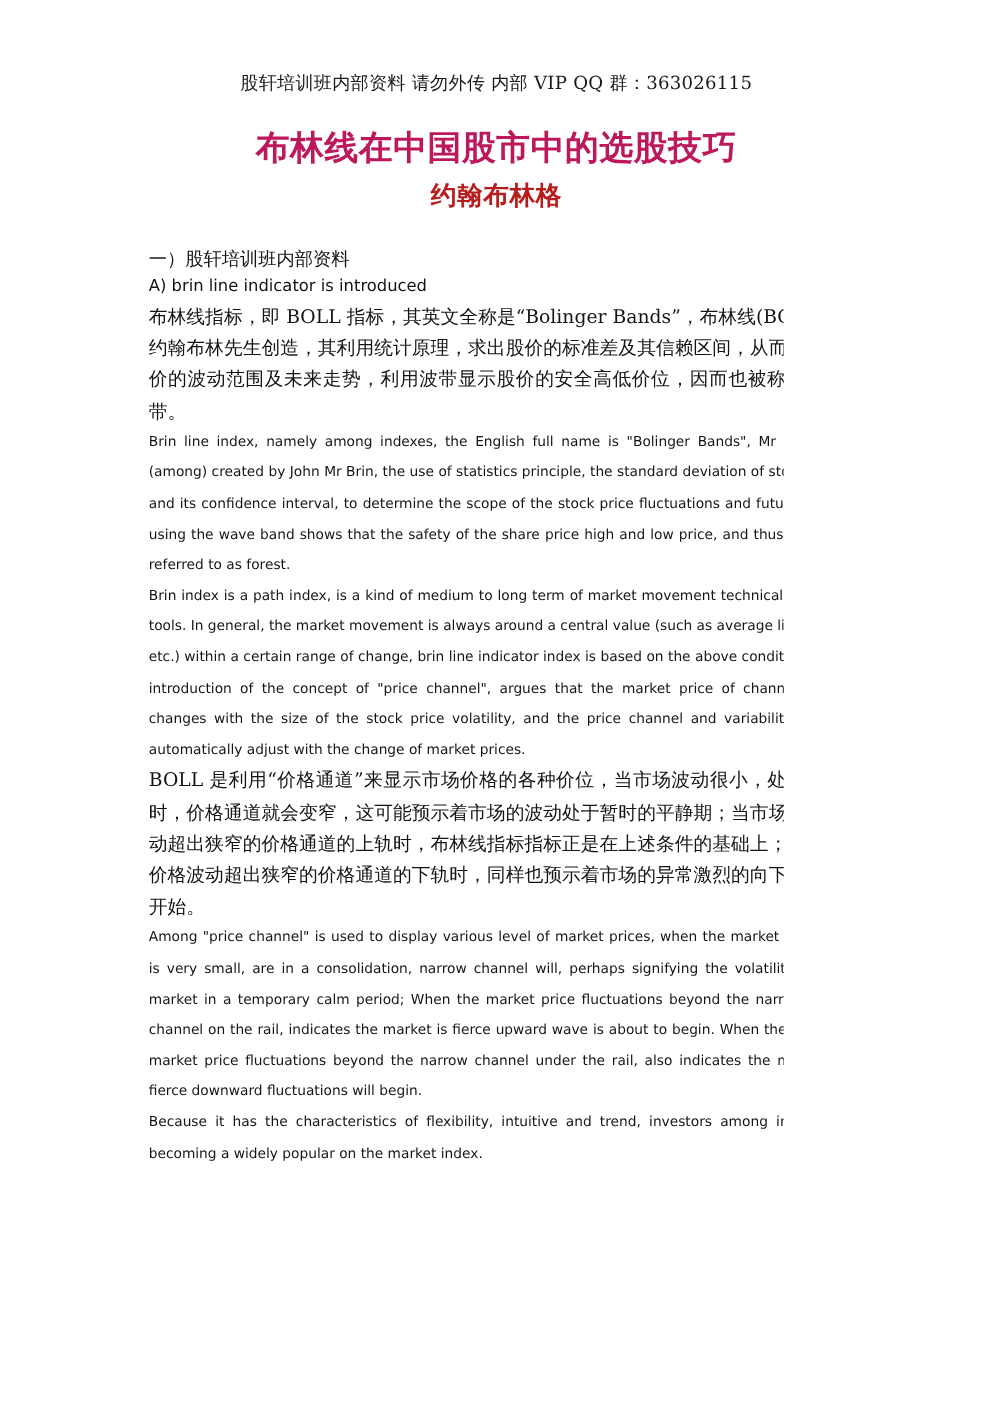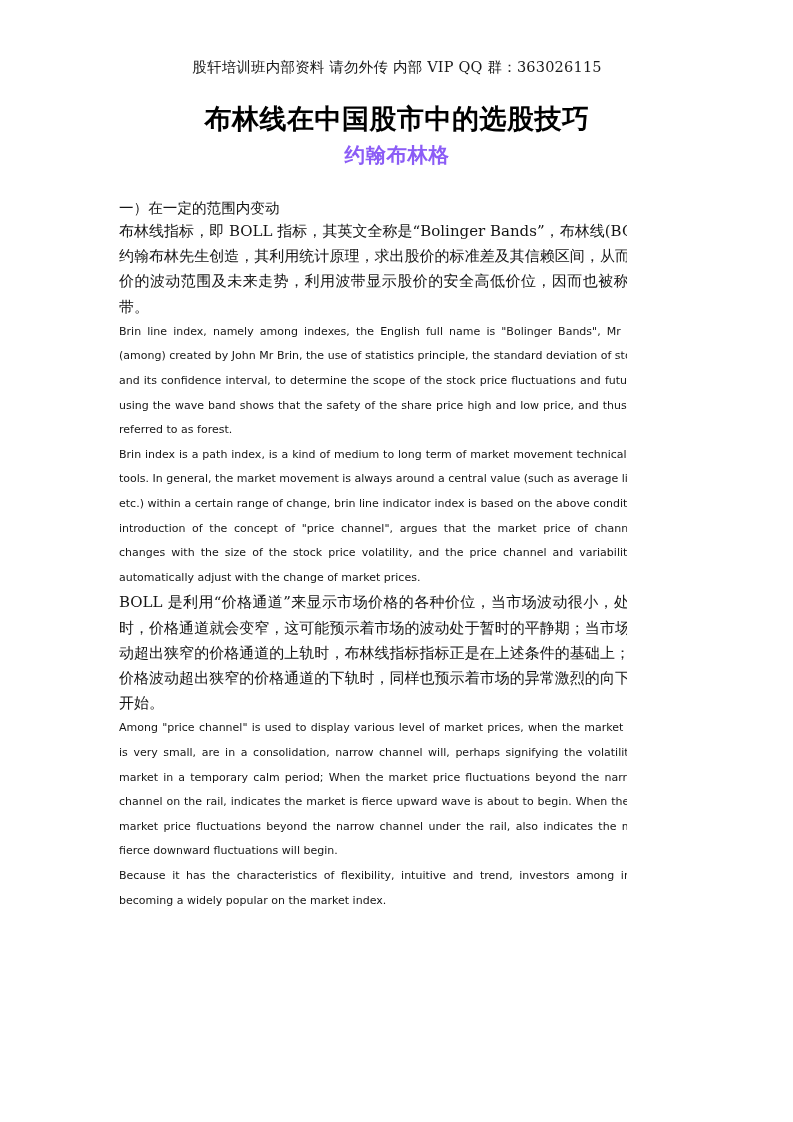--- a/index.html
+++ b/index.html
@@ -32,31 +32,31 @@
     letter-spacing: 0.2px;
     margin: 0 0 22px 0;
   }
 
   
   .doc-title {
     font-family: "DejaVu Serif", "Liberation Serif", serif;
     font-size: 27px;
     font-weight: bold;
     line-height: 38px;
-    color: #000000;
+    color: #be185d;
     text-align: center;
     letter-spacing: 0.5px;
     margin: 0 0 4px 0;
   }
   .doc-subtitle {
-    font-family: Liberation Mono, monospace;
+    font-family: Liberation Sans, sans-serif;
     font-size: 20.5px;
     font-weight: bold;
     line-height: 30px;
-    color: #8b5cf6;
+    color: #b91c1c;
     text-align: center;
     letter-spacing: 0.5px;
     margin: 0 0 24px 0;
   }
 
   
   .body-block { }
 
   p.cn {
     font-family: "DejaVu Serif", "Liberation Serif", serif;
@@ -90,21 +90,22 @@
 <div class="page">
   <div class="content">
 
     <div class="doc-header">股轩培训班内部资料 请勿外传 内部 VIP QQ 群：363026115</div>
 
     <h1 class="doc-title">布林线在中国股市中的选股技巧</h1>
 
     <h2 class="doc-subtitle">约翰布林格</h2>
 
     <div class="body-block" id="body-block">
-        <p class="cn heading">一）在一定的范围内变动</p>
+        <p class="cn heading">一）股轩培训班内部资料</p>
+        <p class="en heading">A) brin line indicator is introduced</p>
         <p class="cn">布林线指标，即 BOLL 指标，其英文全称是“Bolinger Bands”，布林线(BOLL)由约翰布林先生创造，其利用统计原理，求出股价的标准差及其信赖区间，从而确定股价的波动范围及未来走势，利用波带显示股价的安全高低价位，因而也被称为布林带。</p>
         <p class="en">Brin line index, namely among indexes, the English full name is "Bolinger Bands", Mr Brin line (among) created by John Mr Brin, the use of statistics principle, the standard deviation of stock price and its confidence interval, to determine the scope of the stock price fluctuations and future trend, using the wave band shows that the safety of the share price high and low price, and thus are also referred to as forest.</p>
         <p class="en">Brin index is a path index, is a kind of medium to long term of market movement technical analysis tools. In general, the market movement is always around a central value (such as average line, cost, etc.) within a certain range of change, brin line indicator index is based on the above conditions, the introduction of the concept of "price channel", argues that the market price of channel width changes with the size of the stock price volatility, and the price channel and variability, it will automatically adjust with the change of market prices.</p>
         <p class="cn">BOLL 是利用“价格通道”来显示市场价格的各种价位，当市场波动很小，处于盘整时，价格通道就会变窄，这可能预示着市场的波动处于暂时的平静期；当市场价格波动超出狭窄的价格通道的上轨时，布林线指标指标正是在上述条件的基础上；当市场价格波动超出狭窄的价格通道的下轨时，同样也预示着市场的异常激烈的向下波动将开始。</p>
         <p class="en">Among "price channel" is used to display various level of market prices, when the market volatility is very small, are in a consolidation, narrow channel will, perhaps signifying the volatility of the market in a temporary calm period; When the market price fluctuations beyond the narrow price channel on the rail, indicates the market is fierce upward wave is about to begin. When the price of market price fluctuations beyond the narrow channel under the rail, also indicates the market is fierce downward fluctuations will begin.</p>
         <p class="en">Because it has the characteristics of flexibility, intuitive and trend, investors among indicators becoming a widely popular on the market index.</p>
       </div>
 
   </div>
 </div>

